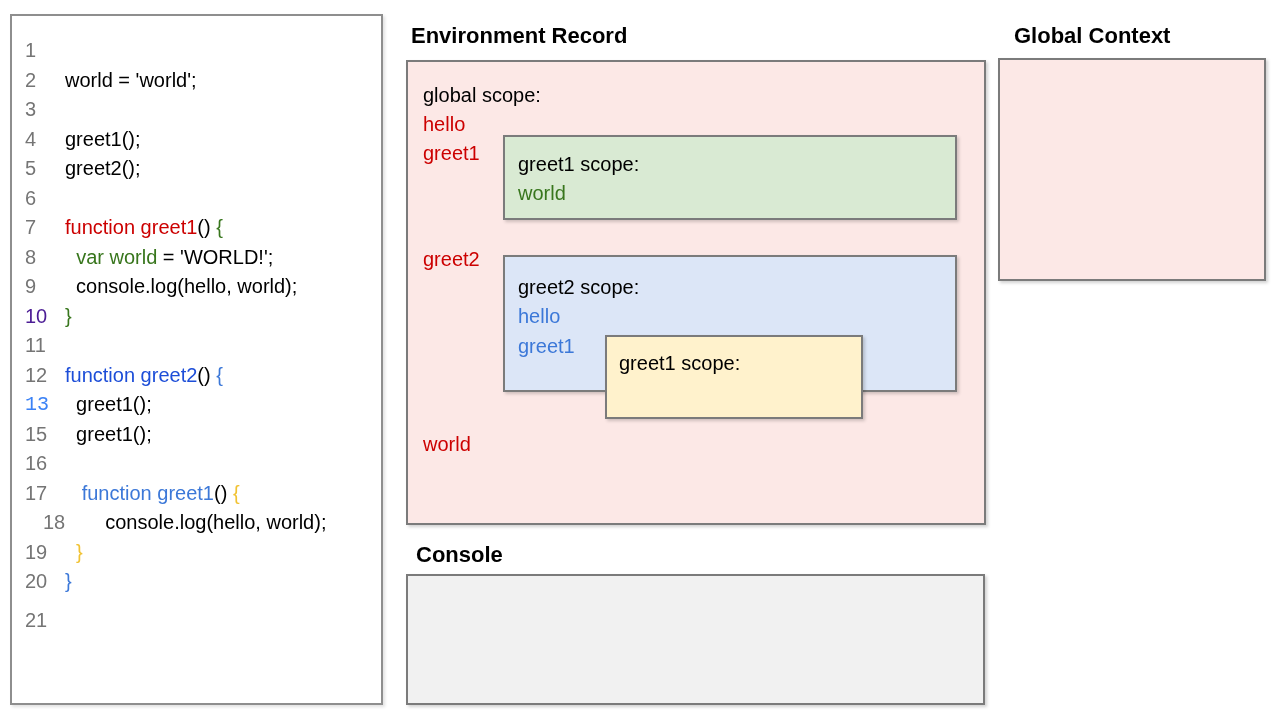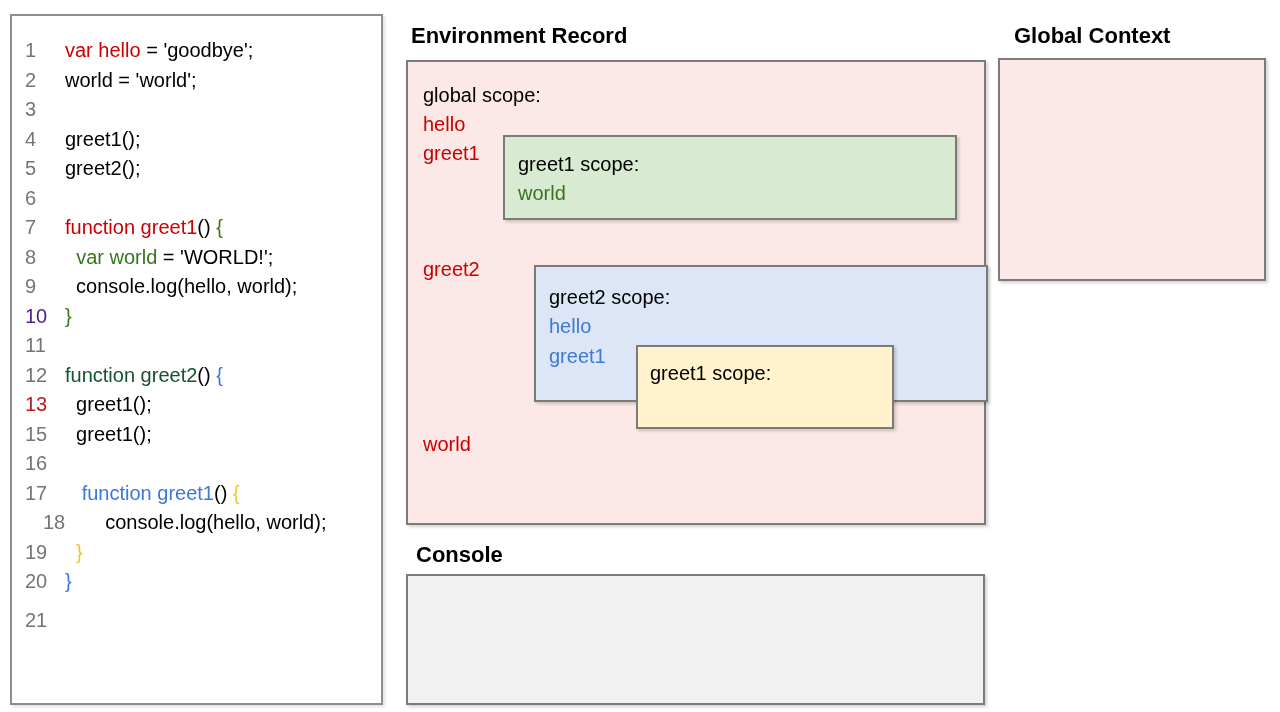--- a/index.html
+++ b/index.html
@@ -56,70 +56,70 @@
     box-sizing:border-box;
     border:2px solid #7b7b7b;
     box-shadow:2px 2px 3px rgba(0,0,0,0.18);
   }
   .er-box      { left:406px; top:60px;  width:580px; height:465px; background:#fce8e6; }
   .gc-box      { left:998px; top:58px;  width:268px; height:223px; background:#fce8e6; }
   .console-box { left:406px; top:574px; width:579px; height:131px; background:#f1f1f1; }
 
   
   .greet1-box  { left:95px;  top:73px;  width:454px; height:85px;  background:#d9ead3; }
-  .greet2-box  { left:95px;  top:203px; width:454px; height:137px; background:#dce6f7;margin-left:31px; }
+  .greet2-box  { left:95px;  top:193px; width:454px; height:137px; background:#dce6f7; }
   .nested-box  { left:100px; top:78px;  width:258px; height:84px;  background:#fff2cc; }
 
   
   .scope-text {
     position:absolute;
     font-size:20px;
     line-height:26px;
     white-space:pre;
   }
   .t-black  { color:#000000; }
   .t-red    { color:#cc0000; }
   .t-green  { color:#38761d; }
   .t-blue   { color:#3c78d8; }
 </style>
 </head>
 <body>
 
 <div class="code-panel">
   <div>
-      <div class="code-line"><span class="line-number" style="color: rgb(117, 117, 117);">1</span><span class="line-code"><span style="color: rgb(204, 0, 0);">var hello</span><span style="color: rgb(0, 0, 0);"> = 'goodbye';</span></span></div>
+      <div class="code-line"><span class="line-number" style="color: rgb(117, 117, 117);">1</span></div>
       <div class="code-line"><span class="line-number" style="color: rgb(117, 117, 117);">2</span><span class="line-code"><span style="color: rgb(0, 0, 0);">world = 'world';</span></span></div>
       <div class="code-line"><span class="line-number" style="color: rgb(117, 117, 117);">3</span><span class="line-code"></span></div>
       <div class="code-line"><span class="line-number" style="color: rgb(117, 117, 117);">4</span><span class="line-code"><span style="color: rgb(0, 0, 0);">greet1();</span></span></div>
       <div class="code-line"><span class="line-number" style="color: rgb(117, 117, 117);">5</span><span class="line-code"><span style="color: rgb(0, 0, 0);">greet2();</span></span></div>
       <div class="code-line"><span class="line-number" style="color: rgb(117, 117, 117);">6</span><span class="line-code"></span></div>
       <div class="code-line"><span class="line-number" style="color: rgb(117, 117, 117);">7</span><span class="line-code"><span style="color: rgb(204, 0, 0);">function greet1</span><span style="color: rgb(0, 0, 0);">() </span><span style="color: rgb(56, 118, 29);">{</span></span></div>
       <div class="code-line"><span class="line-number" style="color: rgb(117, 117, 117);">8</span><span class="line-code"><span style="color: rgb(0, 0, 0);">  </span><span style="color: rgb(56, 118, 29);">var world</span><span style="color: rgb(0, 0, 0);"> = 'WORLD!';</span></span></div>
       <div class="code-line"><span class="line-number" style="color: rgb(117, 117, 117);">9</span><span class="line-code"><span style="color: rgb(0, 0, 0);">  console.log(hello, world);</span></span></div>
       <div class="code-line"><span class="line-number" style="color: #4c1d95;">10</span><span class="line-code"><span style="color: rgb(56, 118, 29);">}</span></span></div>
       <div class="code-line"><span class="line-number" style="color: rgb(117, 117, 117);">11</span><span class="line-code"></span></div>
-      <div class="code-line"><span class="line-number" style="color: rgb(117, 117, 117);">12</span><span class="line-code"><span style="color: #14532d;">function greet2</span><span style="color: rgb(0, 0, 0);">() </span><span style="color: rgb(60, 120, 216);">{</span></span></div>
-      <div class="code-line"><span class="line-number" style="color: #b91c1c;">13</span><span class="line-code"><span style="color: rgb(0, 0, 0);">  greet1();</span></span></div>
+      <div class="code-line"><span class="line-number" style="color: rgb(117, 117, 117);">12</span><span class="line-code"><span style="color: #1d4ed8;">function greet2</span><span style="color: rgb(0, 0, 0);">() </span><span style="color: rgb(60, 120, 216);">{</span></span></div>
+      <div class="code-line"><span class="line-number" style="color: #3b82f6; font-family: Liberation Mono, monospace;">13</span><span class="line-code"><span style="color: rgb(0, 0, 0);">  greet1();</span></span></div>
       <div class="code-line"><span class="line-number" style="color: rgb(117, 117, 117);">15</span><span class="line-code"><span style="color: rgb(0, 0, 0);">  greet1();</span></span></div>
       <div class="code-line"><span class="line-number" style="color: rgb(117, 117, 117);">16</span><span class="line-code"></span></div>
       <div class="code-line"><span class="line-number" style="color: rgb(117, 117, 117);">17</span><span class="line-code"><span style="color: rgb(0, 0, 0);">   </span><span style="color: rgb(60, 120, 216);">function greet1</span><span style="color: rgb(0, 0, 0);">() </span><span style="color: rgb(241, 194, 50);">{</span></span></div>
       <div class="code-line"><span class="line-number" style="color: rgb(117, 117, 117); padding-left: 31px;">18</span><span class="line-code"><span style="color: rgb(0, 0, 0);">    console.log(hello, world);</span></span></div>
       <div class="code-line"><span class="line-number" style="color: rgb(117, 117, 117);">19</span><span class="line-code"><span style="color: rgb(241, 194, 50);">  }</span></span></div>
       <div class="code-line"><span class="line-number" style="color: rgb(117, 117, 117);">20</span><span class="line-code"><span style="color: rgb(60, 120, 216);">}</span></span></div>
       <div class="code-line"><span class="line-number" style="color: rgb(117, 117, 117); margin-top: 9px;">21</span><span class="line-code"></span></div>
     </div>
 </div>
 
 <div class="panel-title er-title">Environment Record</div>
 
 <div class="box er-box">
   <span class="scope-text t-black" style="left:15px; top:20px;">global scope:</span>
   <span class="scope-text t-red" style="left:15px; top:49px;">hello</span>
   <span class="scope-text t-red" style="left:15px; top:78px;">greet1</span>
-  <span class="scope-text t-red" style="left:15px; top:194px;">greet2</span>
+  <span class="scope-text t-red" style="left:15px; top:184px;">greet2</span>
   <span class="scope-text t-red" style="left:15px; top:369px;">world</span>
 
   <div class="box greet1-box">
     <span class="scope-text t-black" style="left:13px; top:14px;">greet1 scope:</span>
     <span class="scope-text t-green" style="left:13px; top:43px;">world</span>
   </div>
 
   <div class="box greet2-box">
     <span class="scope-text t-black" style="left:13px; top:17px;">greet2 scope:</span>
     <span class="scope-text t-blue" style="left:13px; top:46px;">hello</span>

